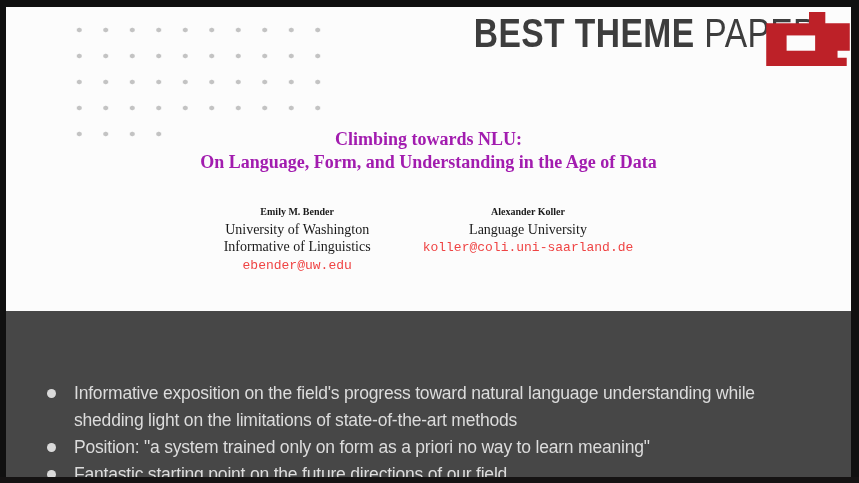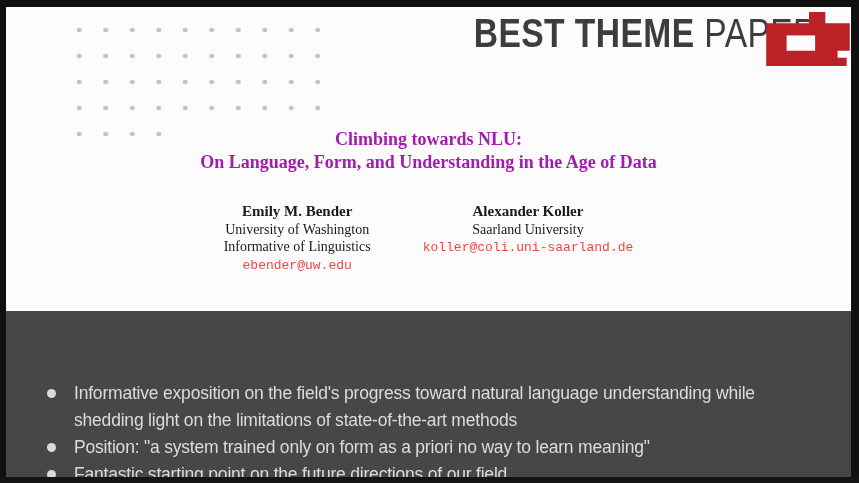--- a/index.html
+++ b/index.html
@@ -44,21 +44,21 @@
   
   .authors{
     position:absolute;left:0;top:196px;width:100%;
     display:flex;justify-content:center;gap:52px;
   }
   .author-block{
     text-align:center;color:#1a1a1a;
     font-family:"Liberation Serif",serif;
     font-size:14px;line-height:17.5px;
   }
-  .author-name{font-weight:bold;font-size:15px;}
+  .author-name{font-weight:bold;font-size:10px;}
   .author-email{
     font-family:"Liberation Mono","DejaVu Sans Mono",monospace;
     font-size:13px;letter-spacing:0px;padding-top:1px;color:#ef4444;
   }
   
   .panel-bottom{
     position:absolute;left:6px;top:311px;width:845px;height:166px;
     background:#474747;
   }
   .bullet-list{padding:25px 0 0 41px;margin-top:44px;}
@@ -105,21 +105,21 @@
 
     <div class="authors">
       <div class="author-block">
         <div class="author-name">Emily M. Bender</div>
         <div>University of Washington</div>
         <div>Informative of Linguistics</div>
         <div class="author-email">ebender@uw.edu</div>
       </div>
       <div class="author-block">
         <div class="author-name">Alexander Koller</div>
-        <div>Saarland University</div>
+        <div>Language University</div>
         <div class="author-email">koller@coli.uni-saarland.de</div>
       </div>
     </div>
   </div>
 
   <div class="panel-bottom">
     <div class="bullet-list">
       <div class="bullet-row">
         <span class="bullet-dot"></span>
         <span class="bullet-text">Informative exposition on the field's progress toward natural language understanding while shedding light on the limitations of state-of-the-art methods</span>

